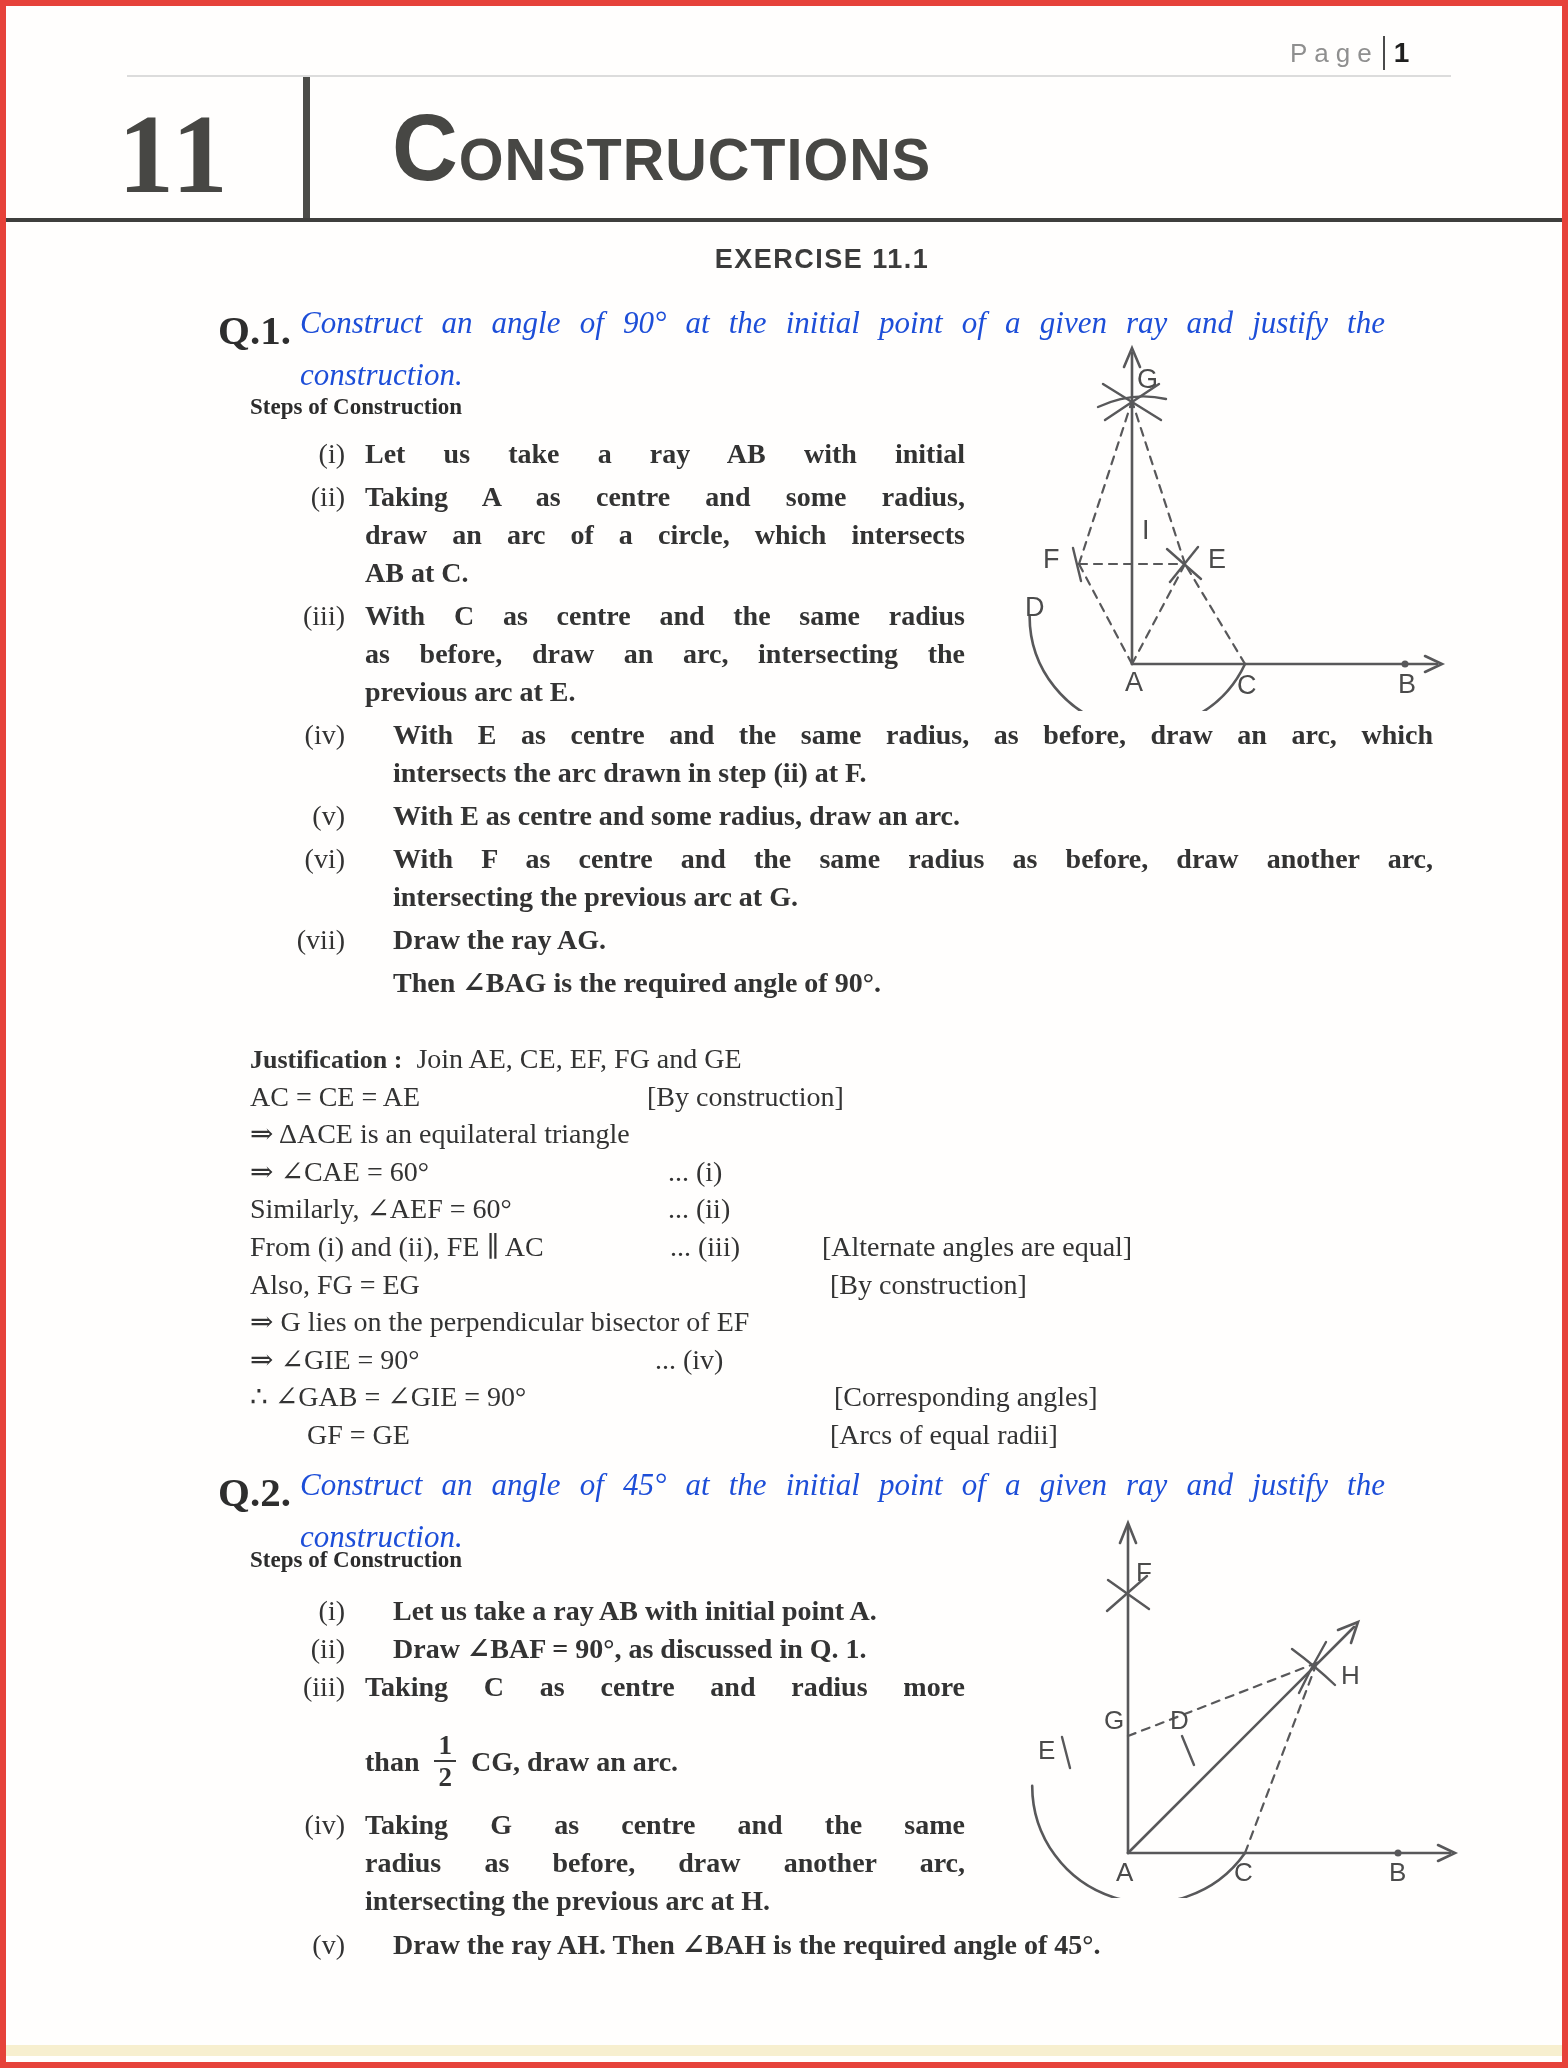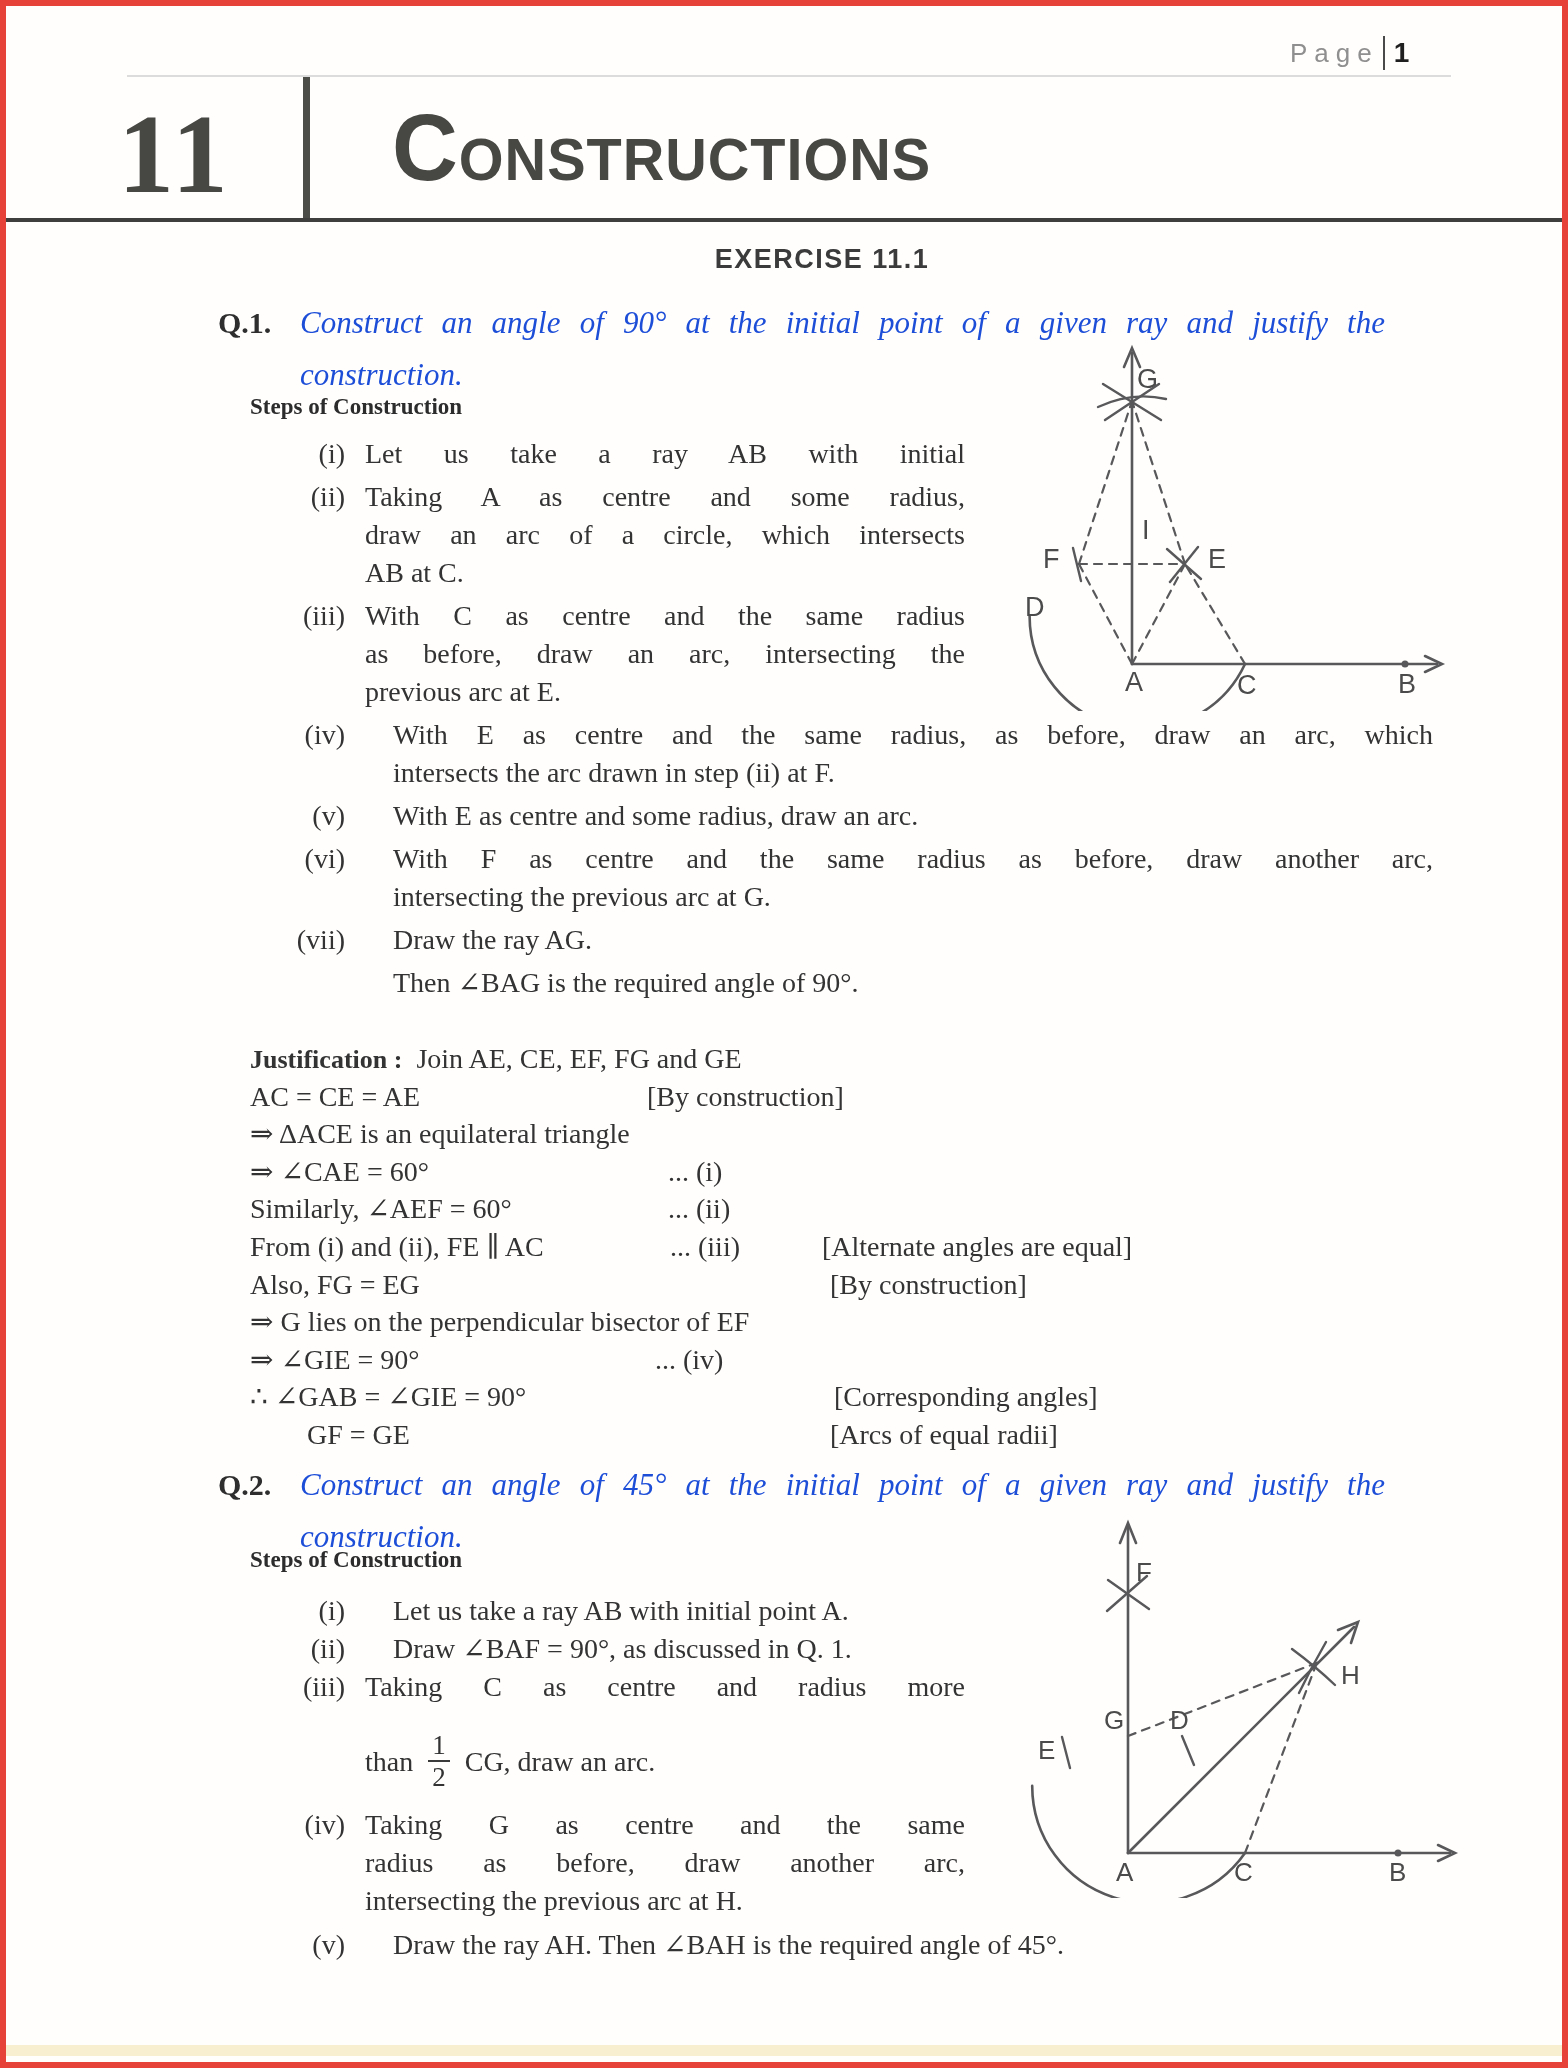--- a/index.html
+++ b/index.html
@@ -14,33 +14,33 @@
   .pagehdr .sep{display:inline-block;width:2px;height:34px;background:#4a4a4a;margin:0 9px 0 4px;}
   .pagehdr .pnum{color:#1f1f1f;font-weight:700;letter-spacing:0;font-size:28px;}
   .hr1{top:69px;left:121px;width:1324px;height:2px;background:#dcdcdc;}
   .chapnum{top:92px;left:112px;font-size:112px;font-weight:700;color:#474744;letter-spacing:4px;line-height:1;}
   .chapbar{top:71px;left:297px;width:7px;height:141px;background:#4c4c49;}
   .chaptitle{top:87px;left:386px;font-family:"Liberation Sans","DejaVu Sans",sans-serif;font-weight:700;color:#474744;font-size:60px;letter-spacing:1px;transform:scaleX(.96);transform-origin:left bottom;white-space:nowrap;}
   .chaptitle .initial{font-size:95px;}
   .hr2{top:212px;left:0;width:1556px;height:4px;background:#3f3f3d;}
   .extitle{top:238px;left:0;width:1556px;text-align:center;font-family:"Liberation Sans","DejaVu Sans",sans-serif;font-weight:700;font-size:27px;letter-spacing:1.5px;color:#3b3b3b;margin-left:38px;}
   
-  .qlabel{font-weight:700;font-size:30px;color:#2e2e2e;}
+  .qlabel{font-weight:700;font-size:41px;color:#2e2e2e;}
   .qline{font-style:italic;font-size:31px;color:#1d4ed8;width:1085px;line-height:40px;}
   .just{text-align:justify;text-align-last:justify;}
   .blockhead{font-weight:700;font-size:23px;color:#2c2c2c;}
   
   .steps{width:1480px;}
   .step{display:flex;align-items:flex-start;}
   #q1-steps .step{margin-top:5px;}
   #q2-steps .step{margin-top:0;}
   #q2-steps .step:first-child,#q2-steps .step:last-child{margin-top:6px;}
   .marker{width:339px;text-align:right;font-size:28px;line-height:38px;color:#333;flex:none;}
   .stext{margin-left:20px;font-size:28px;}
-  .stext .tl{line-height:38px;}
+  .stext .tl{line-height:38px;font-weight:bold;}
   .stext.narrow .tl{width:600px;}
   .stext.wide .tl{width:1040px;margin-left:28px;}
   .fracline{height:100px;padding-top:24px;box-sizing:border-box;}
   .frac{display:inline-block;vertical-align:-0.55em;text-align:center;font-size:27px;line-height:1.12;margin:0 8px;}
   .frac .num{border-bottom:2px solid #3a3a3a;padding:0 4px;}
   
   .justblock{width:1230px;font-size:28px;}
   .jrow{position:relative;height:37.6px;line-height:37.6px;white-space:nowrap;}
   .jhead{font-weight:700;font-size:26px;margin-right:14px;}
   .jexpr{display:inline-block;}

